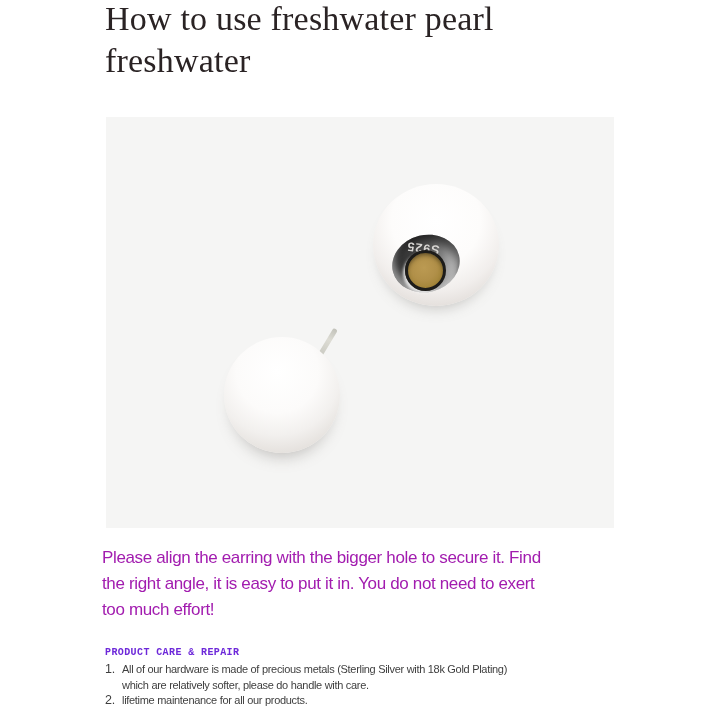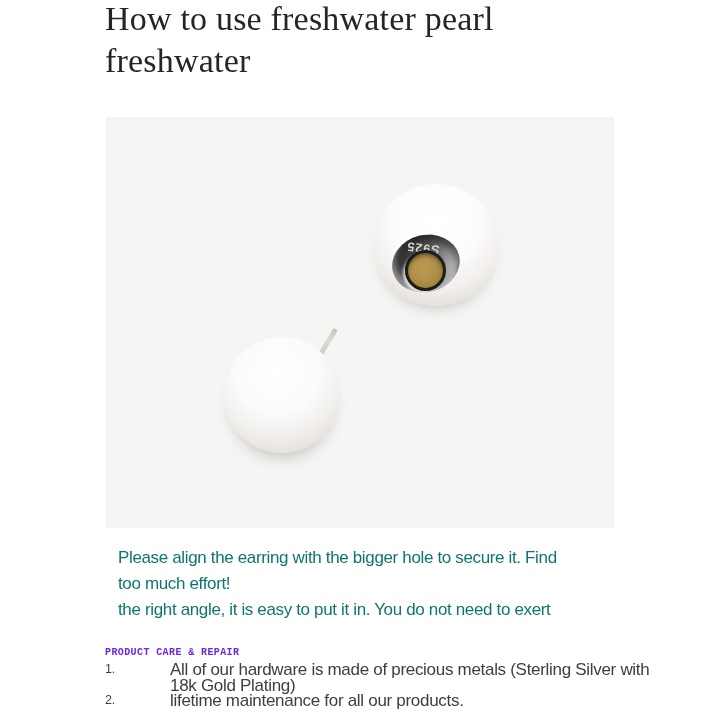--- a/index.html
+++ b/index.html
@@ -55,38 +55,38 @@
     background:linear-gradient(90deg,#c9c9c1,#dddcd4 60%,#c2c2ba);
   }
   .pearl-bottom{
     left:118px;top:220px;width:116px;height:116px;
     background:radial-gradient(circle at 46% 30%, #ffffff 0%, #fcfbfa 40%, #f2f0ee 62%, #e3dfdb 82%, #cfc9c3 98%);
     box-shadow:0 12px 16px -9px rgba(110,105,100,0.4);
   }
 
   
   .para{
-    position:absolute;left:118px;top:545px;width:560px;margin:0;
-    font-size:17px;line-height:26px;letter-spacing:-0.35px;color:#0f766e;
+    position:absolute;left:102px;top:545px;width:560px;margin:0;
+    font-size:17px;line-height:26px;letter-spacing:-0.35px;color:#a21caf;
   }
   .para .ln{display:block;}
 
   
   .care{position:absolute;left:105px;top:646px;width:560px;color:#3e3e3e;}
   .care-h{
     font-size:10px;font-weight:700;letter-spacing:0.4px;line-height:14px;color:#6d28d9;font-family:Liberation Mono, monospace;
   }
   .care-list{margin-top:2px;}
   .care-item{display:flex;align-items:flex-start;}
   .care-item .num{
     flex:0 0 17px;font-size:12.5px;line-height:15.5px;letter-spacing:-0.2px;
   }
   .care-item .itxt{flex:1;}
   .care-item .iln{
-    display:block;font-size:17px;line-height:15.5px;letter-spacing:-0.3px;margin-left:48px;
+    display:block;font-size:11px;line-height:15.5px;letter-spacing:-0.3px;
   }
 </style>
 </head>
 <body>
 
 <div class="page">
 
   <h1 class="title">
     <span class="tl">How to use freshwater pearl</span>
     <span class="tl">freshwater</span>
@@ -96,32 +96,33 @@
     <div class="pearl pearl-top"></div>
     <div class="cap"></div>
     <span class="s925">S925</span>
     <div class="hole"></div>
     <div class="pin"></div>
     <div class="pearl pearl-bottom"></div>
   </div>
 
   <p class="para">
     <span class="ln">Please align the earring with the bigger hole to secure it. Find</span>
+    <span class="ln">the right angle, it is easy to put it in. You do not need to exert</span>
     <span class="ln">too much effort!</span>
-    <span class="ln">the right angle, it is easy to put it in. You do not need to exert</span>
   </p>
 
   <div class="care">
     <div class="care-h">PRODUCT CARE &amp; REPAIR</div>
     <div class="care-list">
 
       <div class="care-item">
         <span class="num">1.</span>
         <span class="itxt">
           <span class="iln">All of our hardware is made of precious metals (Sterling Silver with 18k Gold Plating)</span>
+          <span class="iln">which are relatively softer, please do handle with care.</span>
         </span>
       </div>
 
       <div class="care-item">
         <span class="num">2.</span>
         <span class="itxt">
           <span class="iln">lifetime maintenance for all our products.</span>
         </span>
       </div>
 

